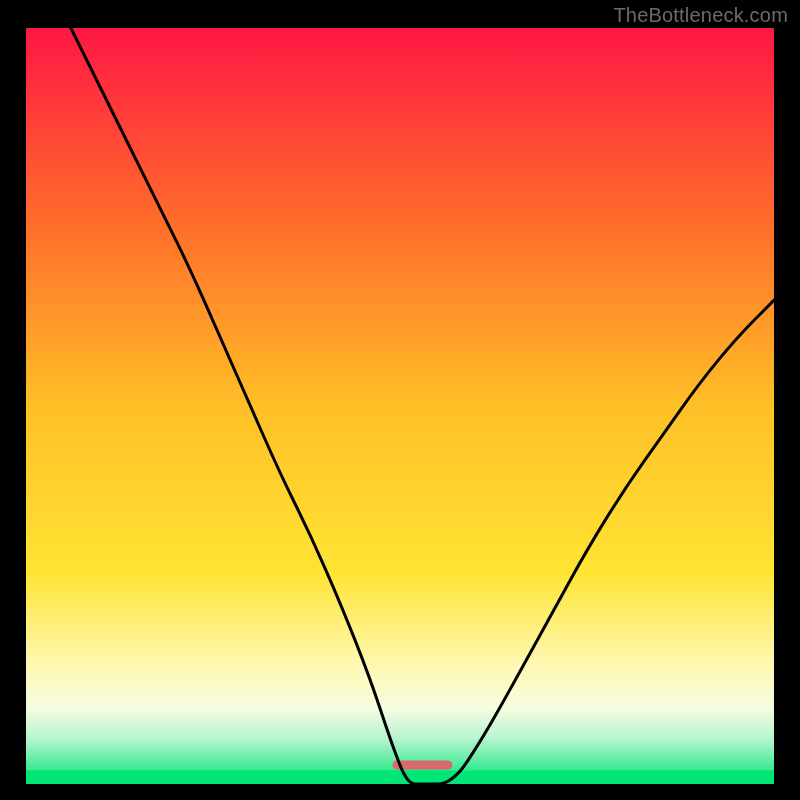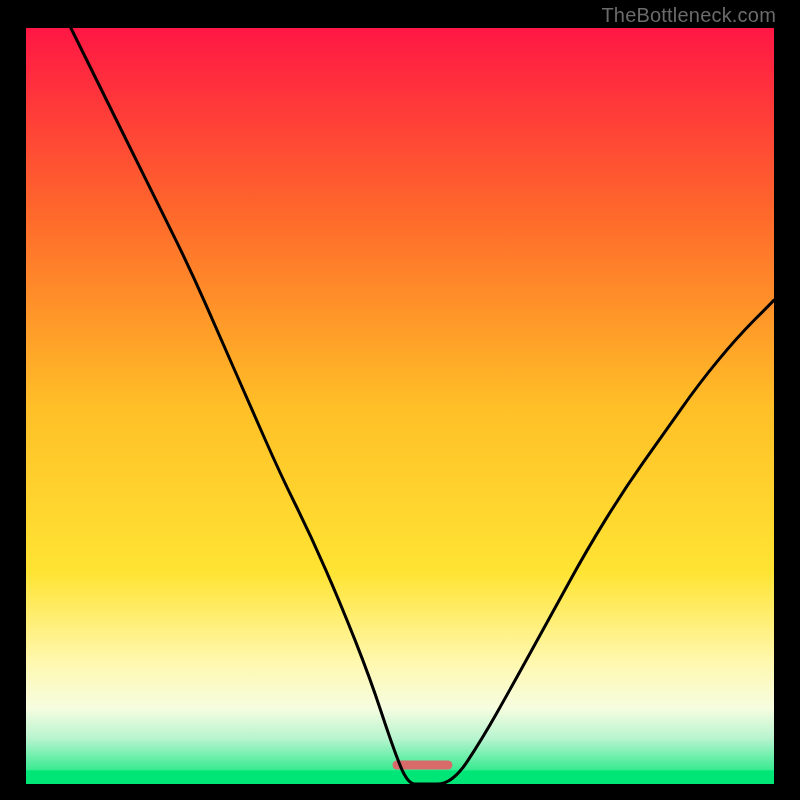--- a/index.html
+++ b/index.html
@@ -13,21 +13,21 @@
   }
   .root {
     position: relative;
     width: 800px;
     height: 800px;
     background: #000;
   }
   .watermark {
     position: absolute;
     top: 4px;
-    right: 24px;
+    right: 12px;
     color: #6b6b6b;
     font-size: 20px;
     font-weight: 500;
     z-index: 10;
     letter-spacing: 0.2px;
   }
   svg {
     display: block;
   }
 </style>

